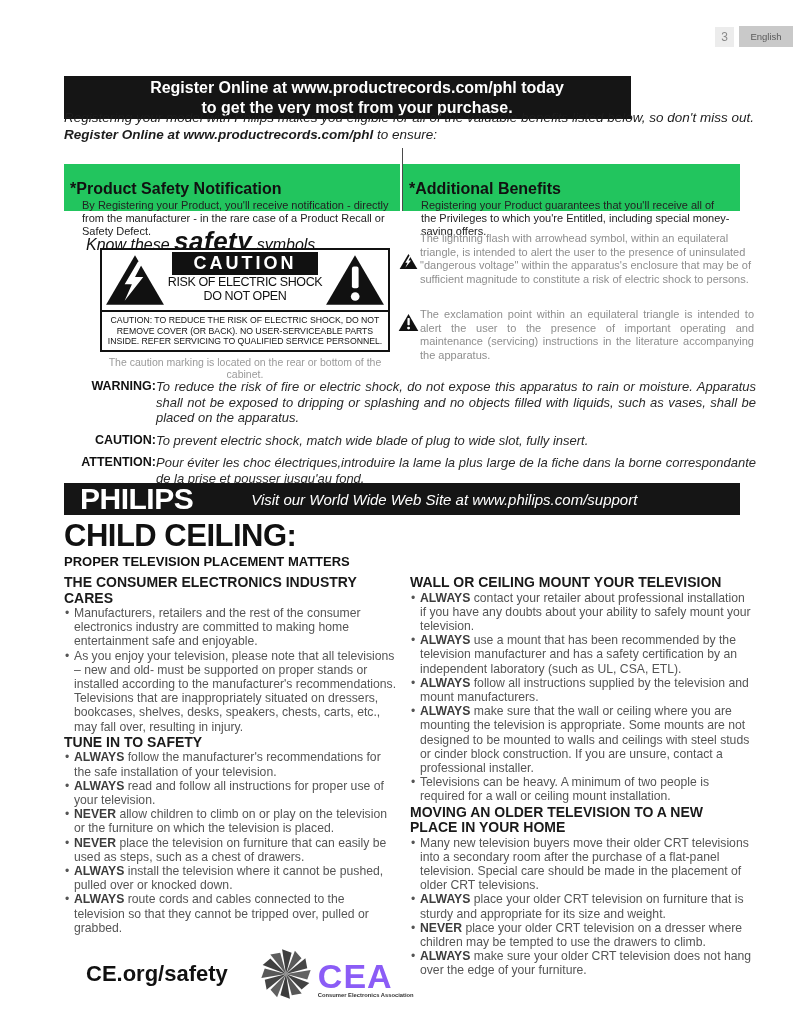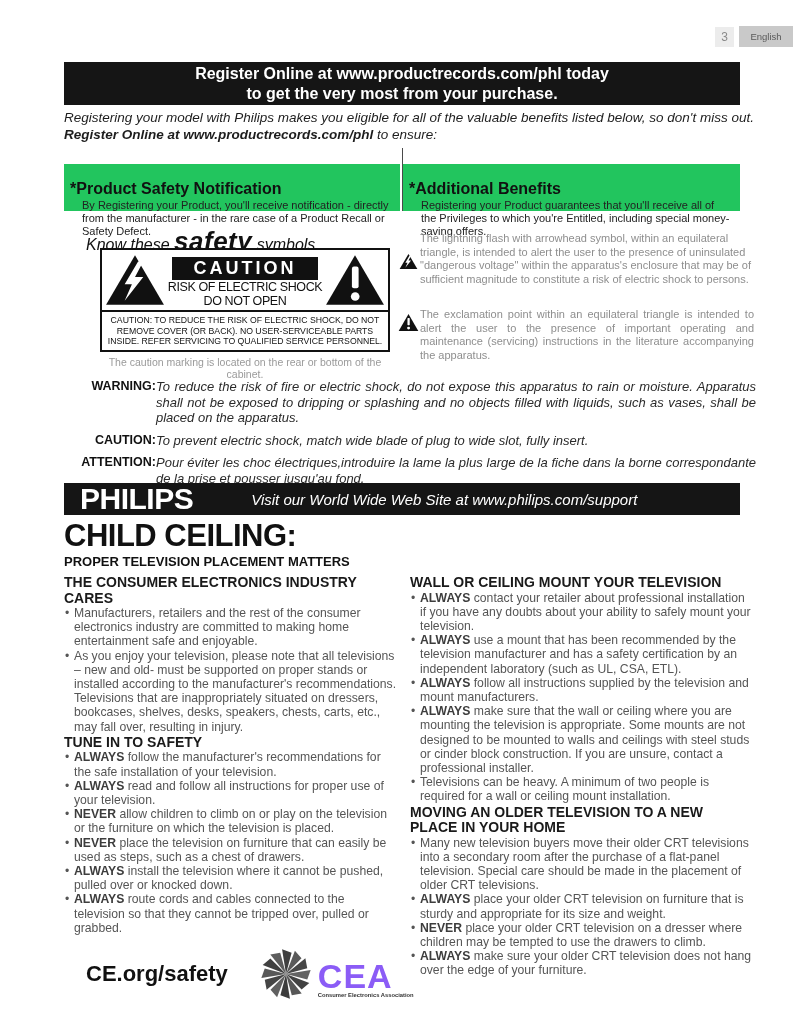--- a/index.html
+++ b/index.html
@@ -6,23 +6,23 @@
   .page{position:relative;width:800px;height:1036px;background:#fff;
         font-family:"Liberation Sans",sans-serif;color:#222;overflow:hidden;}
 
   
   .pagenum{position:absolute;left:715px;top:27px;width:19px;height:20px;background:#ececec;
            color:#8a8a8a;font-size:12px;display:flex;align-items:center;justify-content:center;}
   .langtab{position:absolute;left:739px;top:26px;width:54px;height:21px;background:#c9c9c9;
            color:#5a5a5a;font-size:9.5px;display:flex;align-items:center;justify-content:center;}
 
   
-  .register-banner{position:absolute;left:64px;top:62px;width:676px;height:43px;background:#151515;
+  .register-banner{position:absolute;left:64px;top:76px;width:548px;height:43px;background:#151515;
            color:#fff;font-weight:bold;font-size:16px;line-height:20px;text-align:center;
-           display:flex;flex-direction:column;justify-content:center;}
+           display:flex;flex-direction:column;justify-content:center;padding-left:19px;}
 
   .intro{position:absolute;left:64px;top:110px;width:690px;font-style:italic;font-size:13.5px;
          line-height:16.5px;color:#1d1d1d;}
   .intro .b{font-weight:bold;}
 
   
   .benefits{position:absolute;left:64px;top:148px;width:676px;height:63px;display:flex;}
   .benefit{background:#22c55e;padding:16px 8px 0 6px;box-sizing:border-box;margin-top:16px;}
   .benefit.l{width:336px;}
   .benefit.r{width:337px;}
@@ -32,21 +32,21 @@
   .benefit h3{margin:0;font-size:16px;color:#111;}
   .benefit p{margin:1px 0 0 12px;font-size:11px;line-height:13.2px;color:#222;}
 
   
   .know{position:absolute;left:86px;top:226px;color:#111;font-style:italic;font-size:16px;}
   .know .big{font-style:italic;font-weight:bold;font-size:26px;letter-spacing:0.5px;}
 
   
   .cb{position:absolute;left:100px;top:248px;width:290px;height:104px;border:2px solid #111;
       box-sizing:border-box;background:#fff;display:flex;flex-direction:column;}
-  .cb-top{display:flex;align-items:flex-end;height:62px;padding:2px 2px 0 2px;}
+  .cb-top{display:flex;align-items:flex-start;height:62px;padding:2px 2px 0 2px;}
   .cb-tri{width:62px;height:56px;flex:0 0 auto;}
   .cb-center{flex:1;display:flex;flex-direction:column;align-items:center;}
   .cb-banner{background:#111;color:#fff;font-weight:bold;font-size:18px;letter-spacing:3px;
       text-align:center;width:92%;padding:1px 0;}
   .cb-line{font-size:12.5px;letter-spacing:-0.4px;color:#111;line-height:14px;white-space:nowrap;}
   .cb-note{border-top:2px solid #111;margin-top:2px;flex:1;font-size:8.7px;line-height:10.6px;
       text-align:center;color:#111;padding:3px 4px 4px 4px;}
   .cb-caption{position:absolute;left:100px;top:356px;width:290px;text-align:center;
       font-size:10.5px;color:#9a9a9a;}
 

